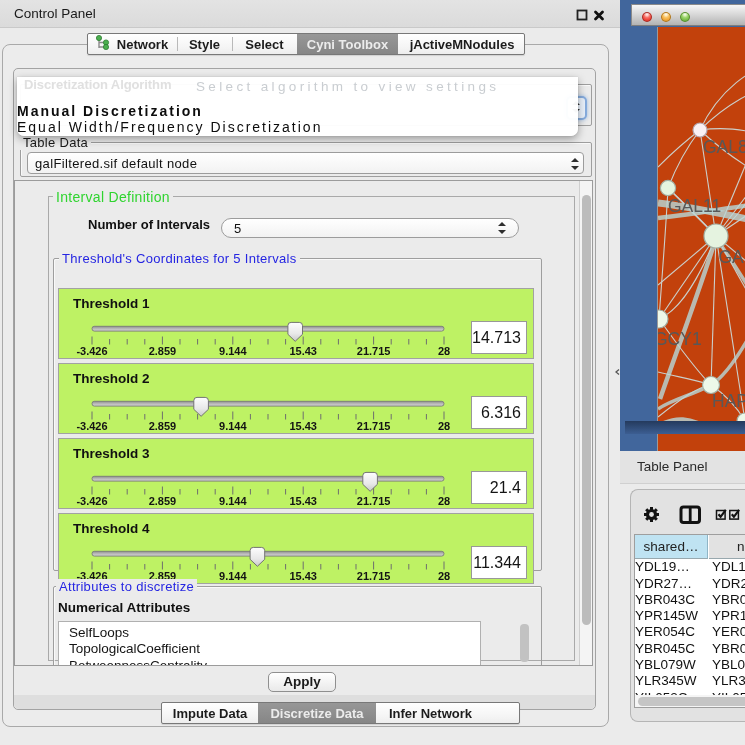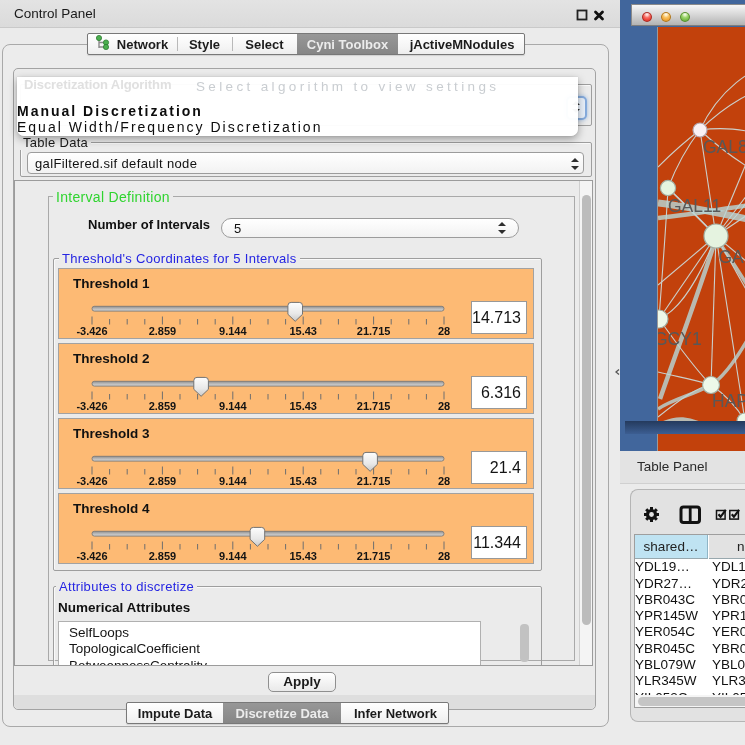--- a/index.html
+++ b/index.html
@@ -42,21 +42,21 @@
 #pi1 { position:absolute; left:0px; top:26px; font-size:14px; font-weight:bold; color:#0c0c0c; letter-spacing:2px; }
 #pi2 { position:absolute; left:0px; top:42px; font-size:14px; color:#0c0c0c; letter-spacing:2px; }
 
 
 #vp { position:absolute; left:14px; top:180px; width:579px; height:486px; border:1px solid #9b9b9b;
   background:#ebebeb; overflow:hidden; }
 #vsb { position:absolute; left:564px; top:0; width:14px; height:484px; background:#f4f4f4; border-left:1px solid #cfcfcf; }
 #vsb .thumb { position:absolute; left:2px; top:14px; width:9px; height:430px; background:#bcbcbc; border-radius:5px; }
 
 
-.tbox { position:absolute; width:476px; height:71px; border:1px solid #a2a2a2; background:#fdba74; }
+.tbox { position:absolute; width:476px; height:71px; border:1px solid #a2a2a2; background:#bef264;margin-top:20px; }
 .tlab { position:absolute; left:14px; top:7px; font-size:13.5px; font-weight:bold; color:#111; }
 .vfield { position:absolute; left:412px; top:32px; width:56px; height:33px; background:#fff;
   border:1px solid #989898; font-size:16px; color:#141414; text-align:right; padding-right:5px; line-height:31px; }
 
 
 #attrlist { position:absolute; background:#fff; border:1px solid #b0b0b0; font-size:13.5px; color:#141414; }
 #attrlist div { height:17.5px; line-height:17.5px; padding-left:10px; }
 #attrsb { position:absolute; width:9px; background:#c2c2c2; border-radius:4px; }
 
 
@@ -361,21 +361,21 @@
   </div>
   <div id="attrsb" style="left:505px;top:443px;height:38px"></div>
 
   <div id="vsb">
       <div class="thumb"></div>
     </div>
 </div>
 
 <div id="apply">Apply</div>
 
-<div class="caps" style="left:126px;top:702px;width:323px;height:22px">
+<div class="caps" style="left:161px;top:702px;width:359px;height:22px">
   <div class="seg" style="left:0;width:96px">Impute Data</div>
   <div class="seg dark" style="left:96px;width:118px">Discretize Data</div>
   <div class="seg" style="left:214px;width:109px">Infer Network</div>
 </div>
 
 <svg class="abs" style="left:615px;top:369px" width="5" height="6" viewBox="0 0 5 6">
     <path d="M4,0.5 L1,3 L4,5.5" fill="none" stroke="#555" stroke-width="1.3"></path>
   </svg>
 
 <div id="blue"></div>

